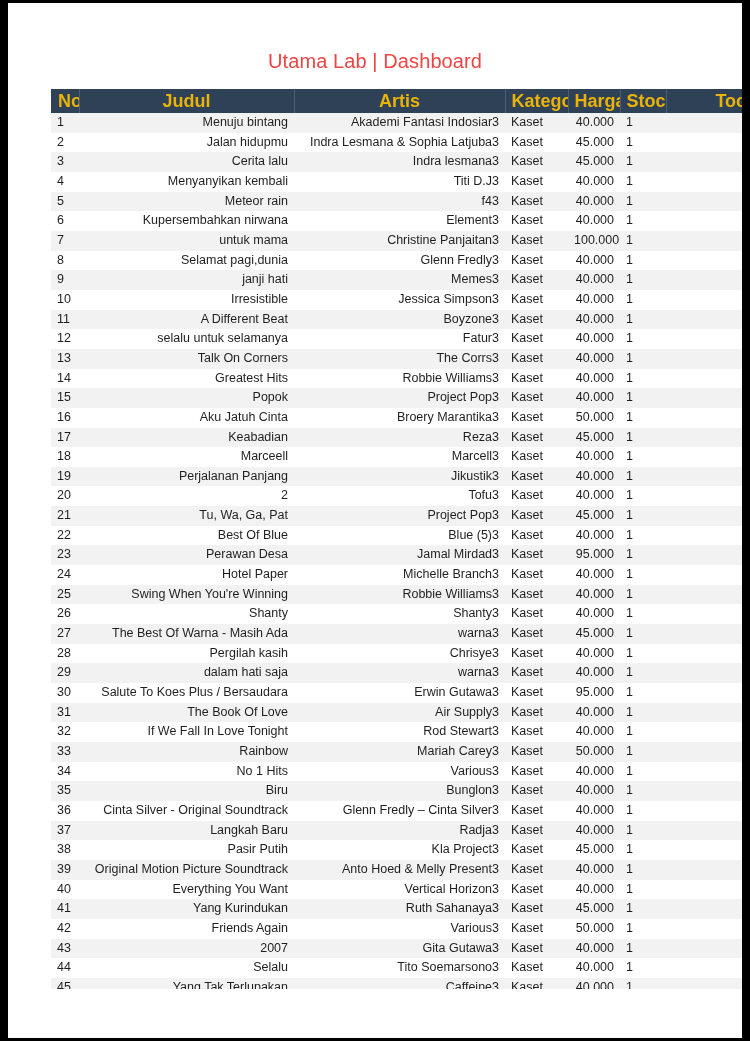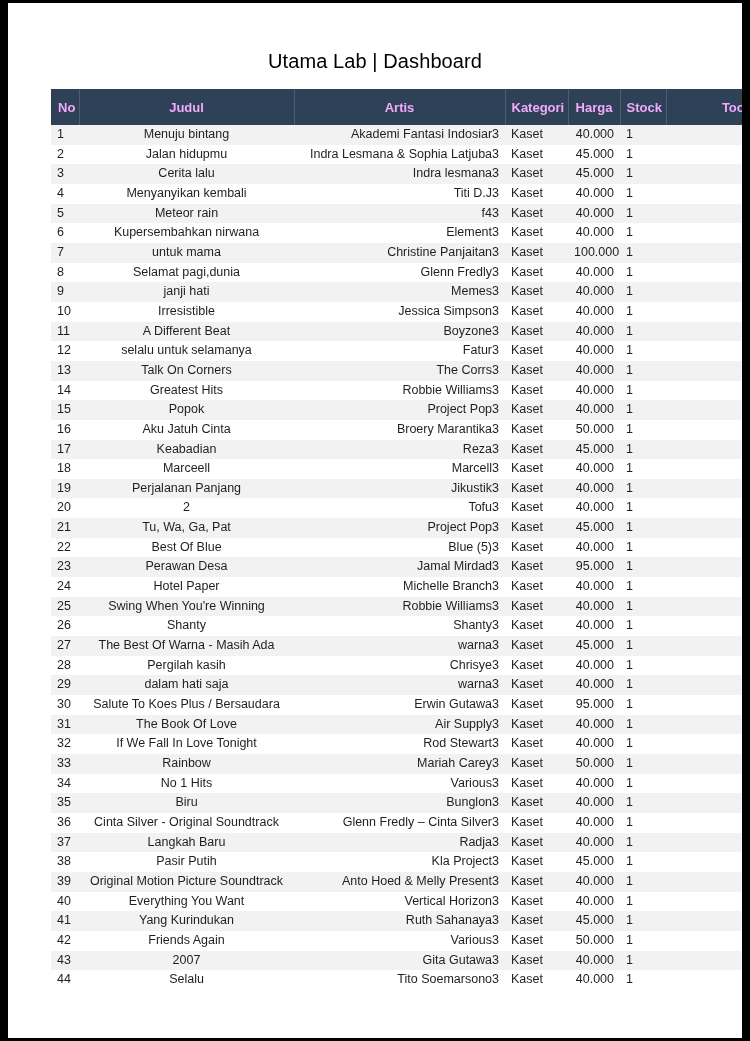--- a/index.html
+++ b/index.html
@@ -32,21 +32,21 @@
   }
 
   #page-title {
     position: absolute;
     left: 0;
     top: 47px;
     width: 734px;
     text-align: center;
     font-size: 20px;
     font-weight: 400;
-    color: #000000;
+    color: #ef4444;
     letter-spacing: 0.1px;
     white-space: nowrap;
   }
 
   
   #table-viewport {
     position: absolute;
     left: 43px;
     top: 86px;
     width: 691px;
@@ -57,24 +57,24 @@
   table.data-table {
     border-collapse: collapse;
     table-layout: fixed;
     width: 760px;
     font-size: 12.5px;
     color: #1f1f1f;
   }
 
   table.data-table thead th {
     background: #2f4156;
-    color: #f0abfc;
-    font-size: 13px;
+    color: #eab308;
+    font-size: 18px;
     font-weight: 700;
-    height: 36px;
+    height: 24px;
     line-height: 23px;
     padding: 0 6px;
     border-right: 1px solid #4a5f76;
     white-space: nowrap;
     overflow: hidden;
   }
 
   table.data-table thead th.th-no      { width: 28px; text-align: left;   padding-left: 7px; }
   table.data-table thead th.th-judul   { width: 215px; text-align: center; }
   table.data-table thead th.th-artis   { width: 211px; text-align: center; }
@@ -89,21 +89,21 @@
     padding: 0 6px;
     white-space: nowrap;
     overflow: hidden;
     border: none;
   }
 
   table.data-table tbody tr:nth-child(odd)  { background: #f2f2f2; }
   table.data-table tbody tr:nth-child(even) { background: #ffffff; }
 
   td.c-no       { width: 28px;  text-align: left; padding-left: 7px; }
-  td.c-judul    { width: 215px; text-align: center; padding-left: 11px; }
+  td.c-judul    { width: 215px; text-align: right; padding-left: 11px; }
   td.c-artis    { width: 211px; text-align: right; padding-left: 7px; }
   td.c-kategori { width: 63px;  text-align: left; padding-left: 7px; }
   td.c-harga    { width: 52px;  text-align: right; padding-right: 7px; }
   td.c-stock    { width: 46px;  text-align: left; padding-left: 7px; }
   td.c-tools    { width: 145px; text-align: left; }
 </style>
 </head>
 <body>
 
 <div id="device-frame">

